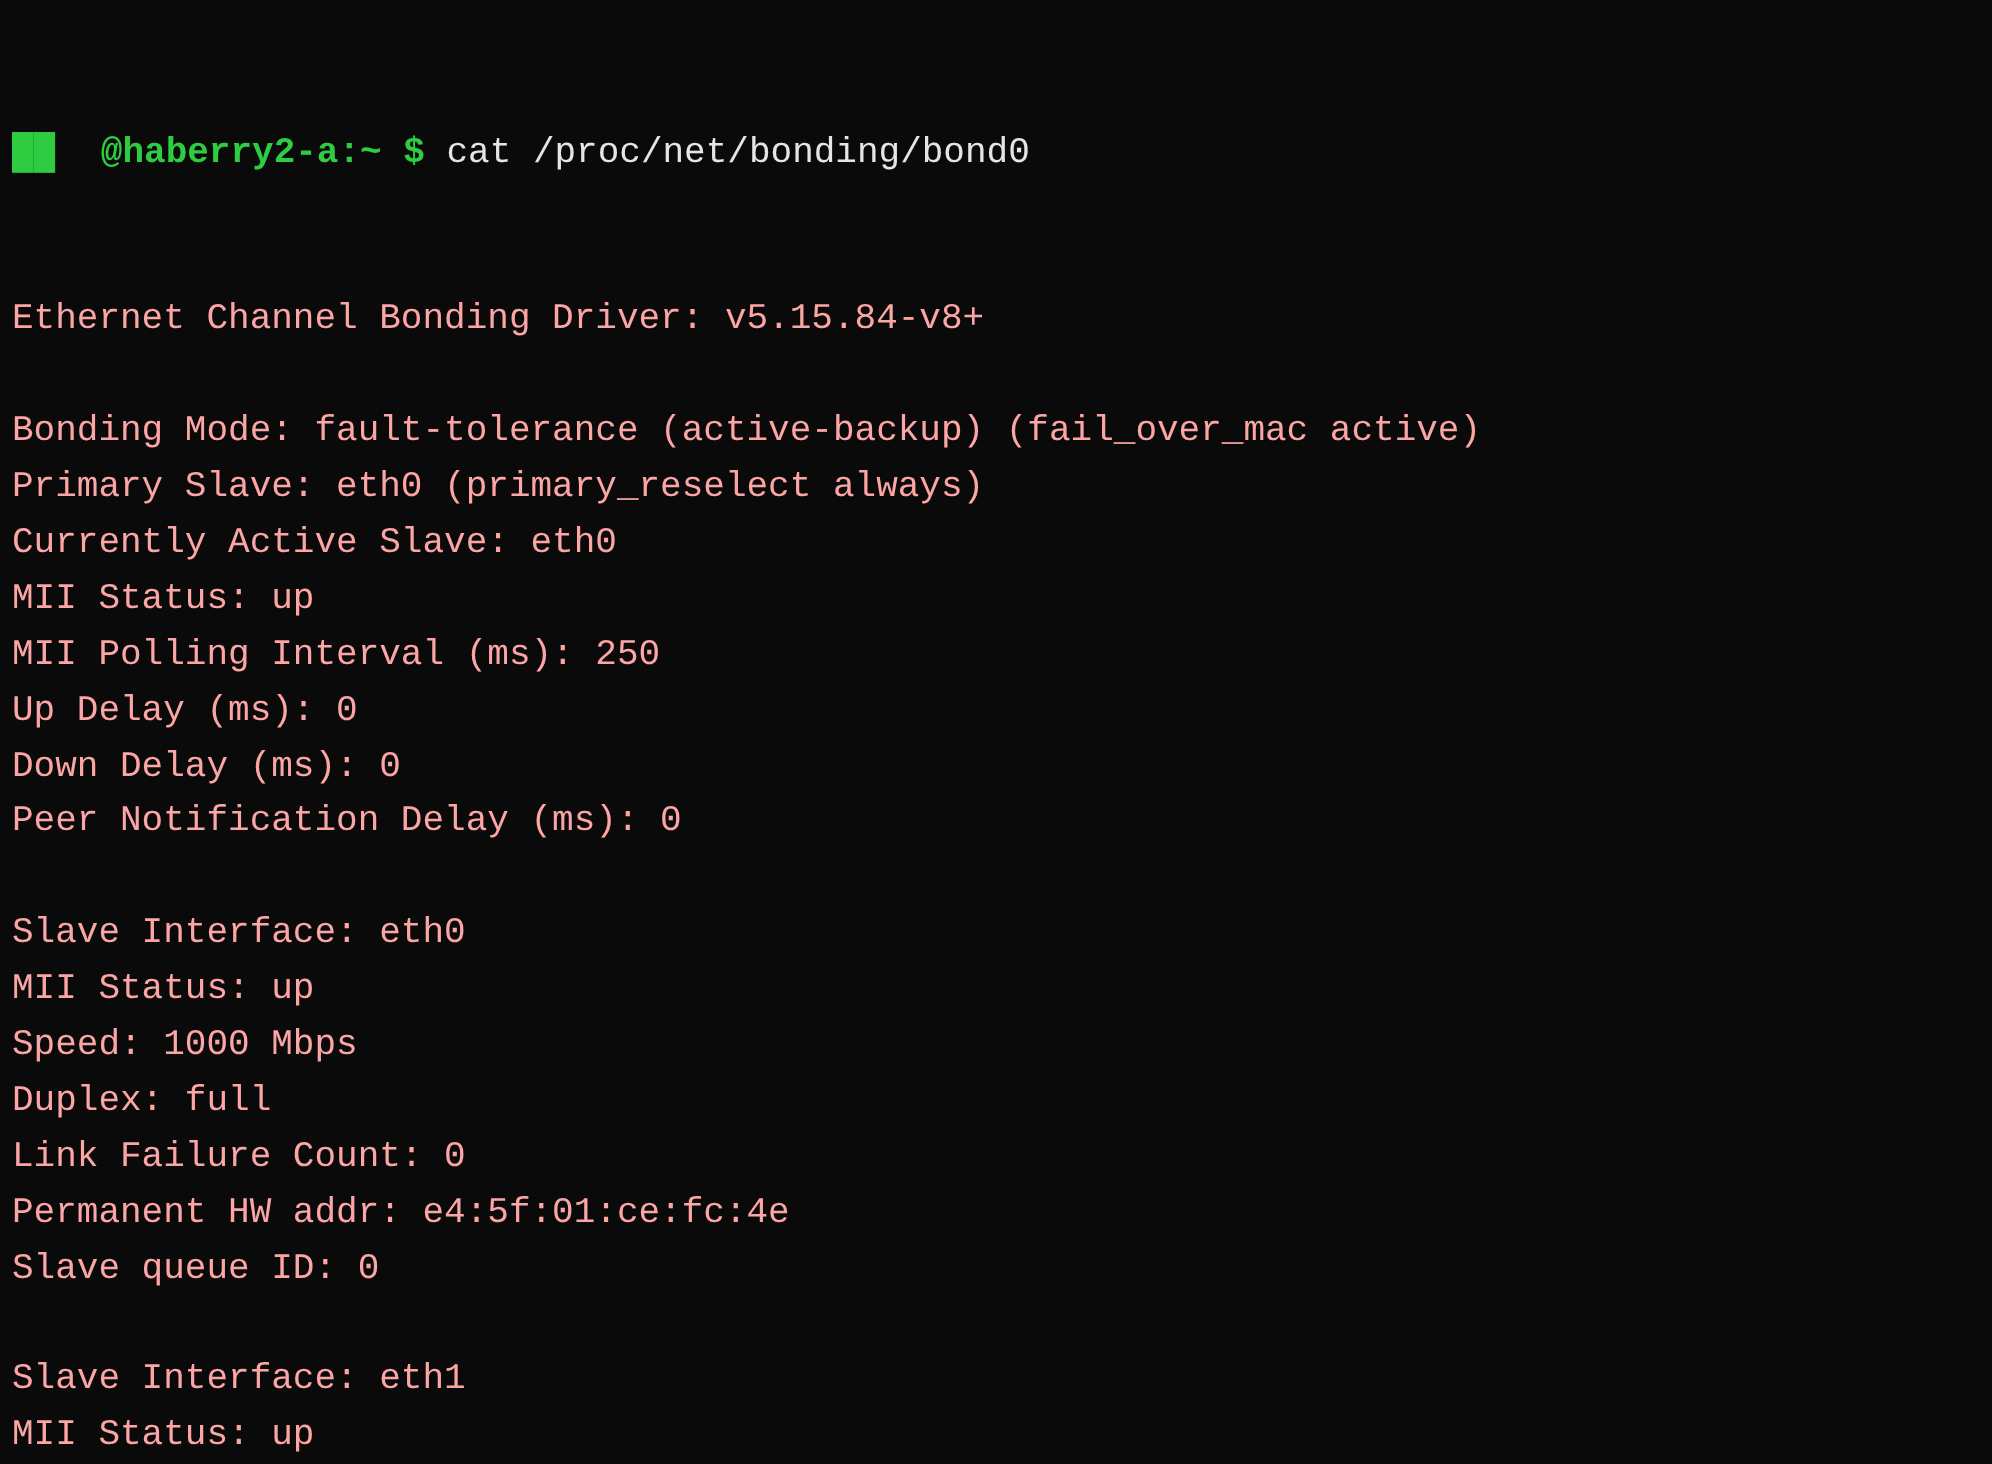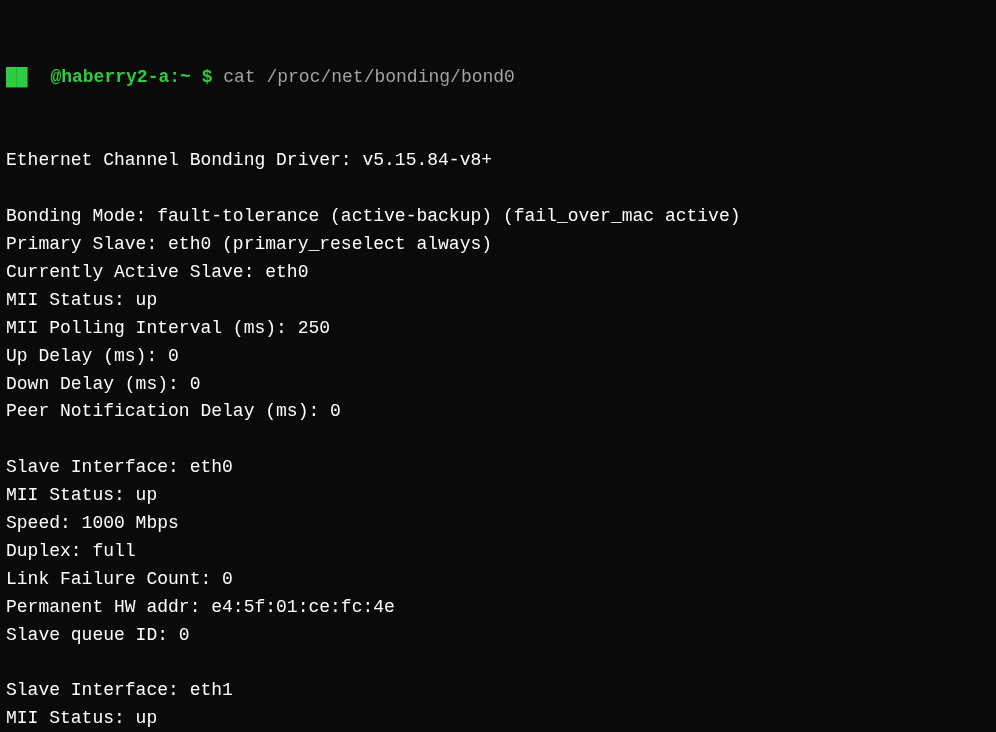--- a/index.html
+++ b/index.html
@@ -32,25 +32,25 @@
       align-items: center;
     }
 
     .user-host {
       color: #2ecc40;
       font-weight: bold;
       padding-left: 12px;
     }
 
     .command {
-      color: #a3a3a3;
+      color: #e5e5e5;
     }
 
     .output {
-      color: #ffffff;
+      color: #fca5a5;
     }
 
     .green-text {
       color: #2ecc40;
     }
   </style>
 </head>
 <body>
 
 <div class="terminal">

